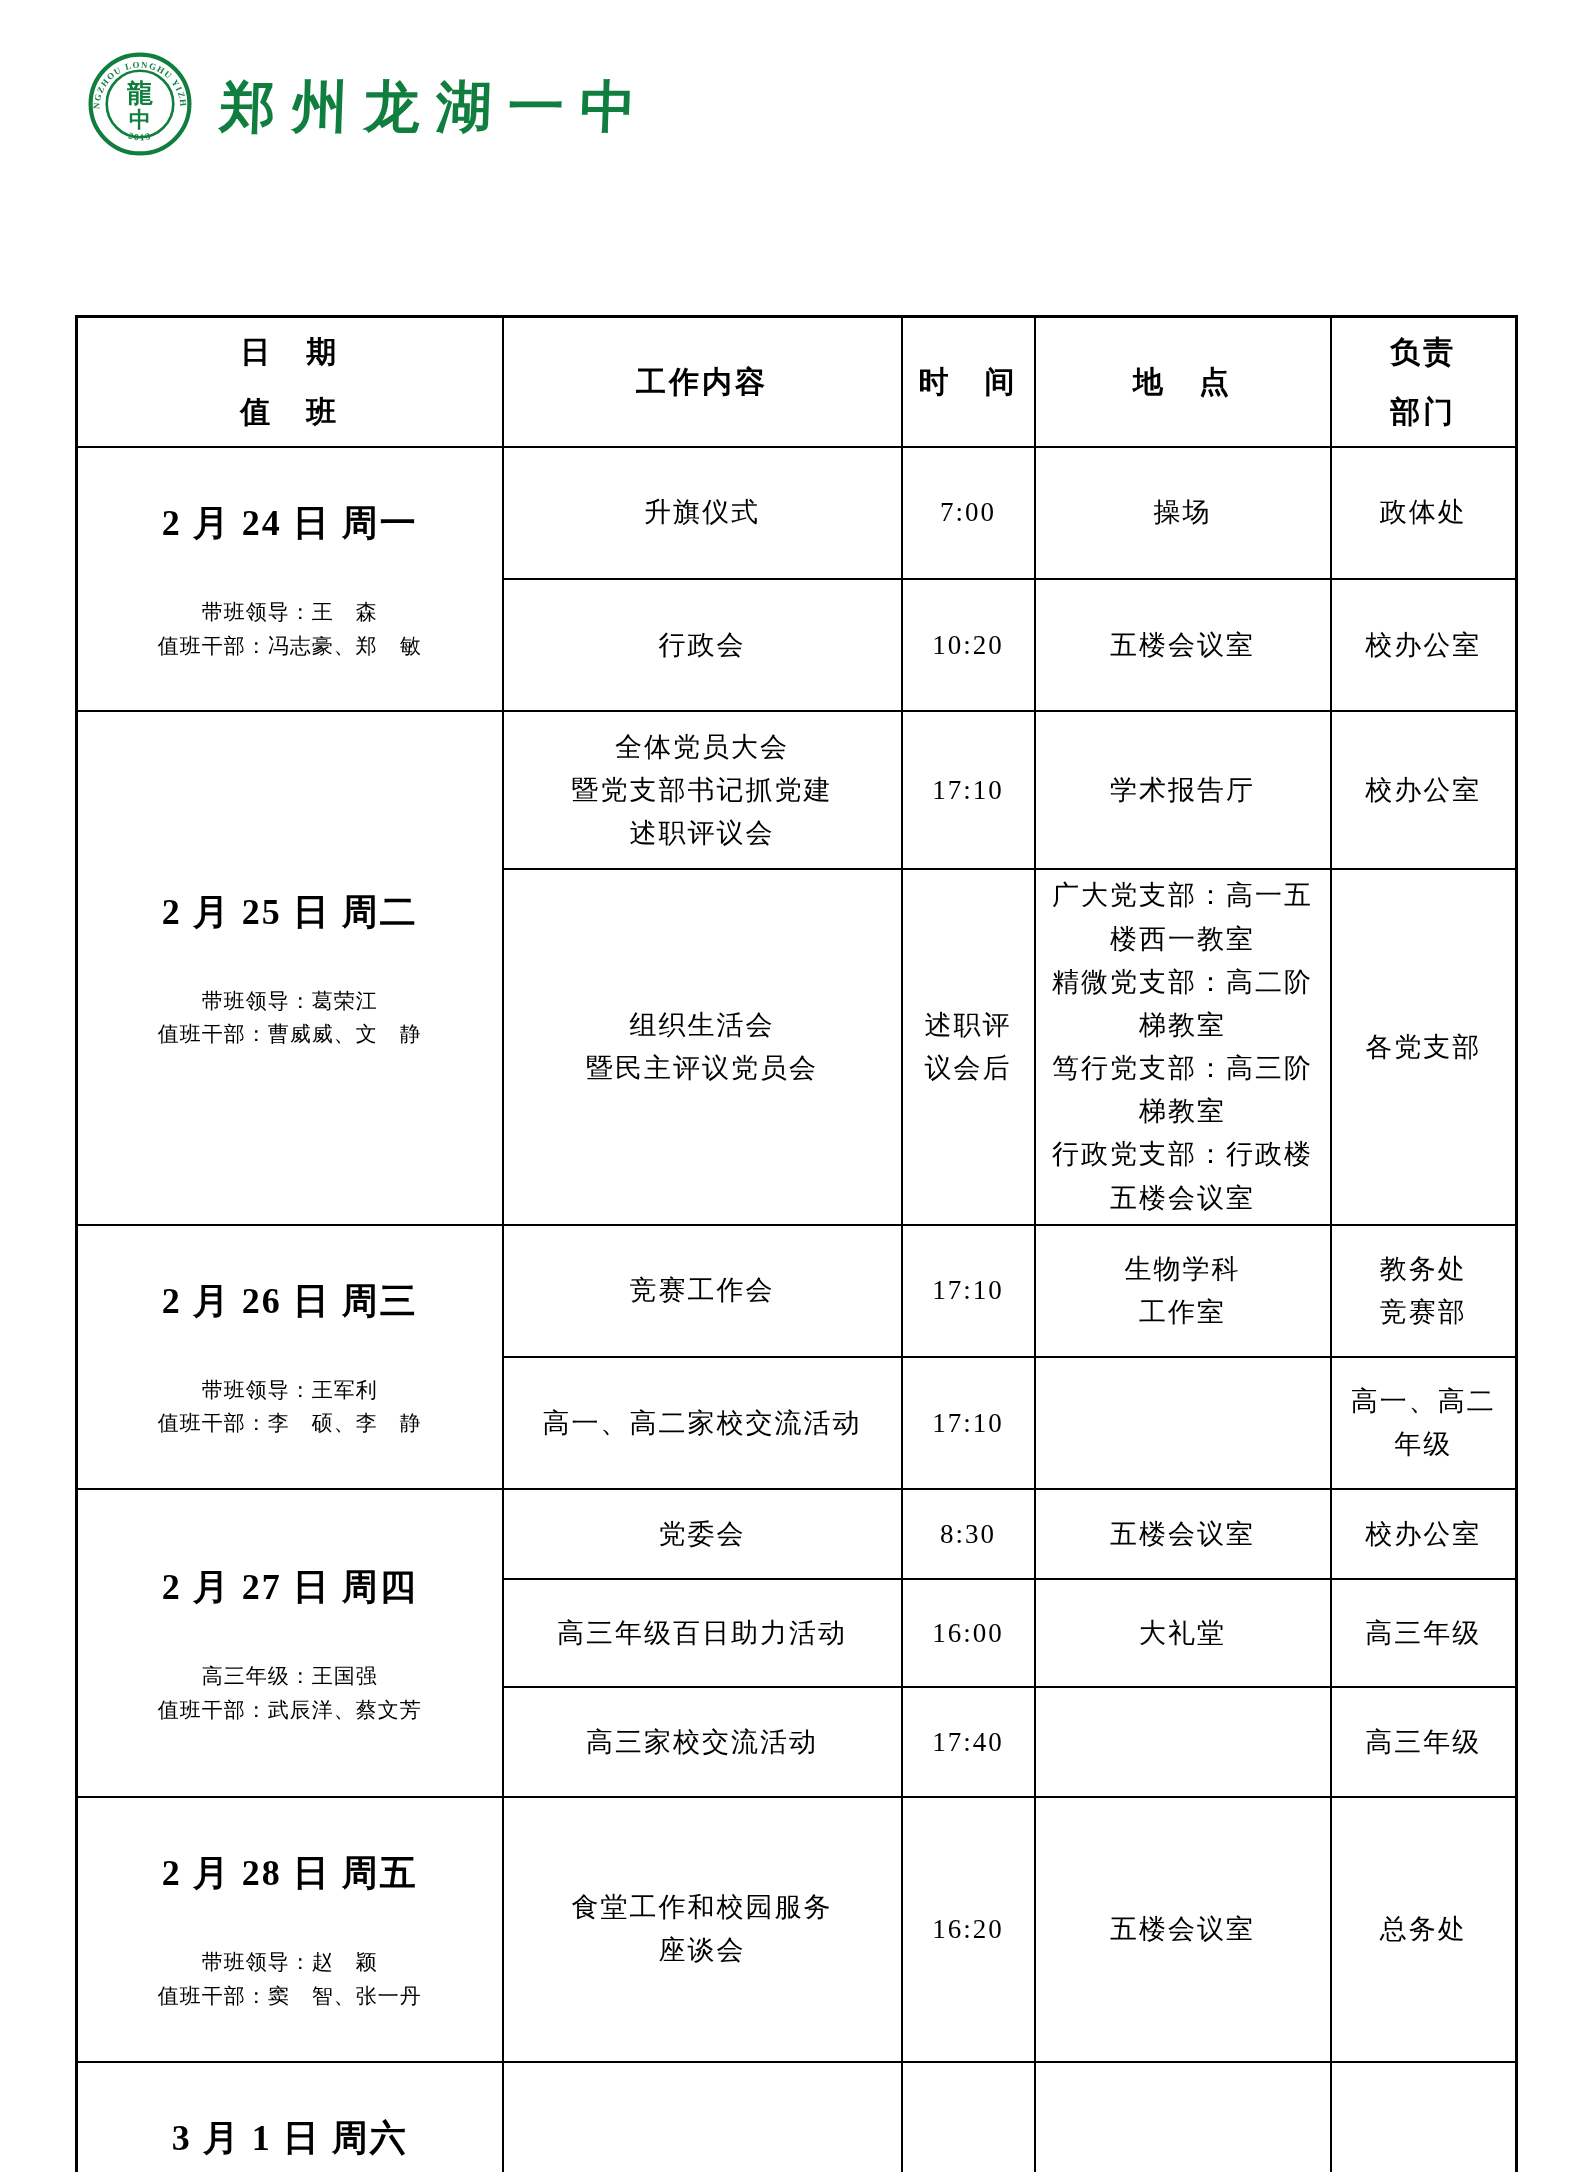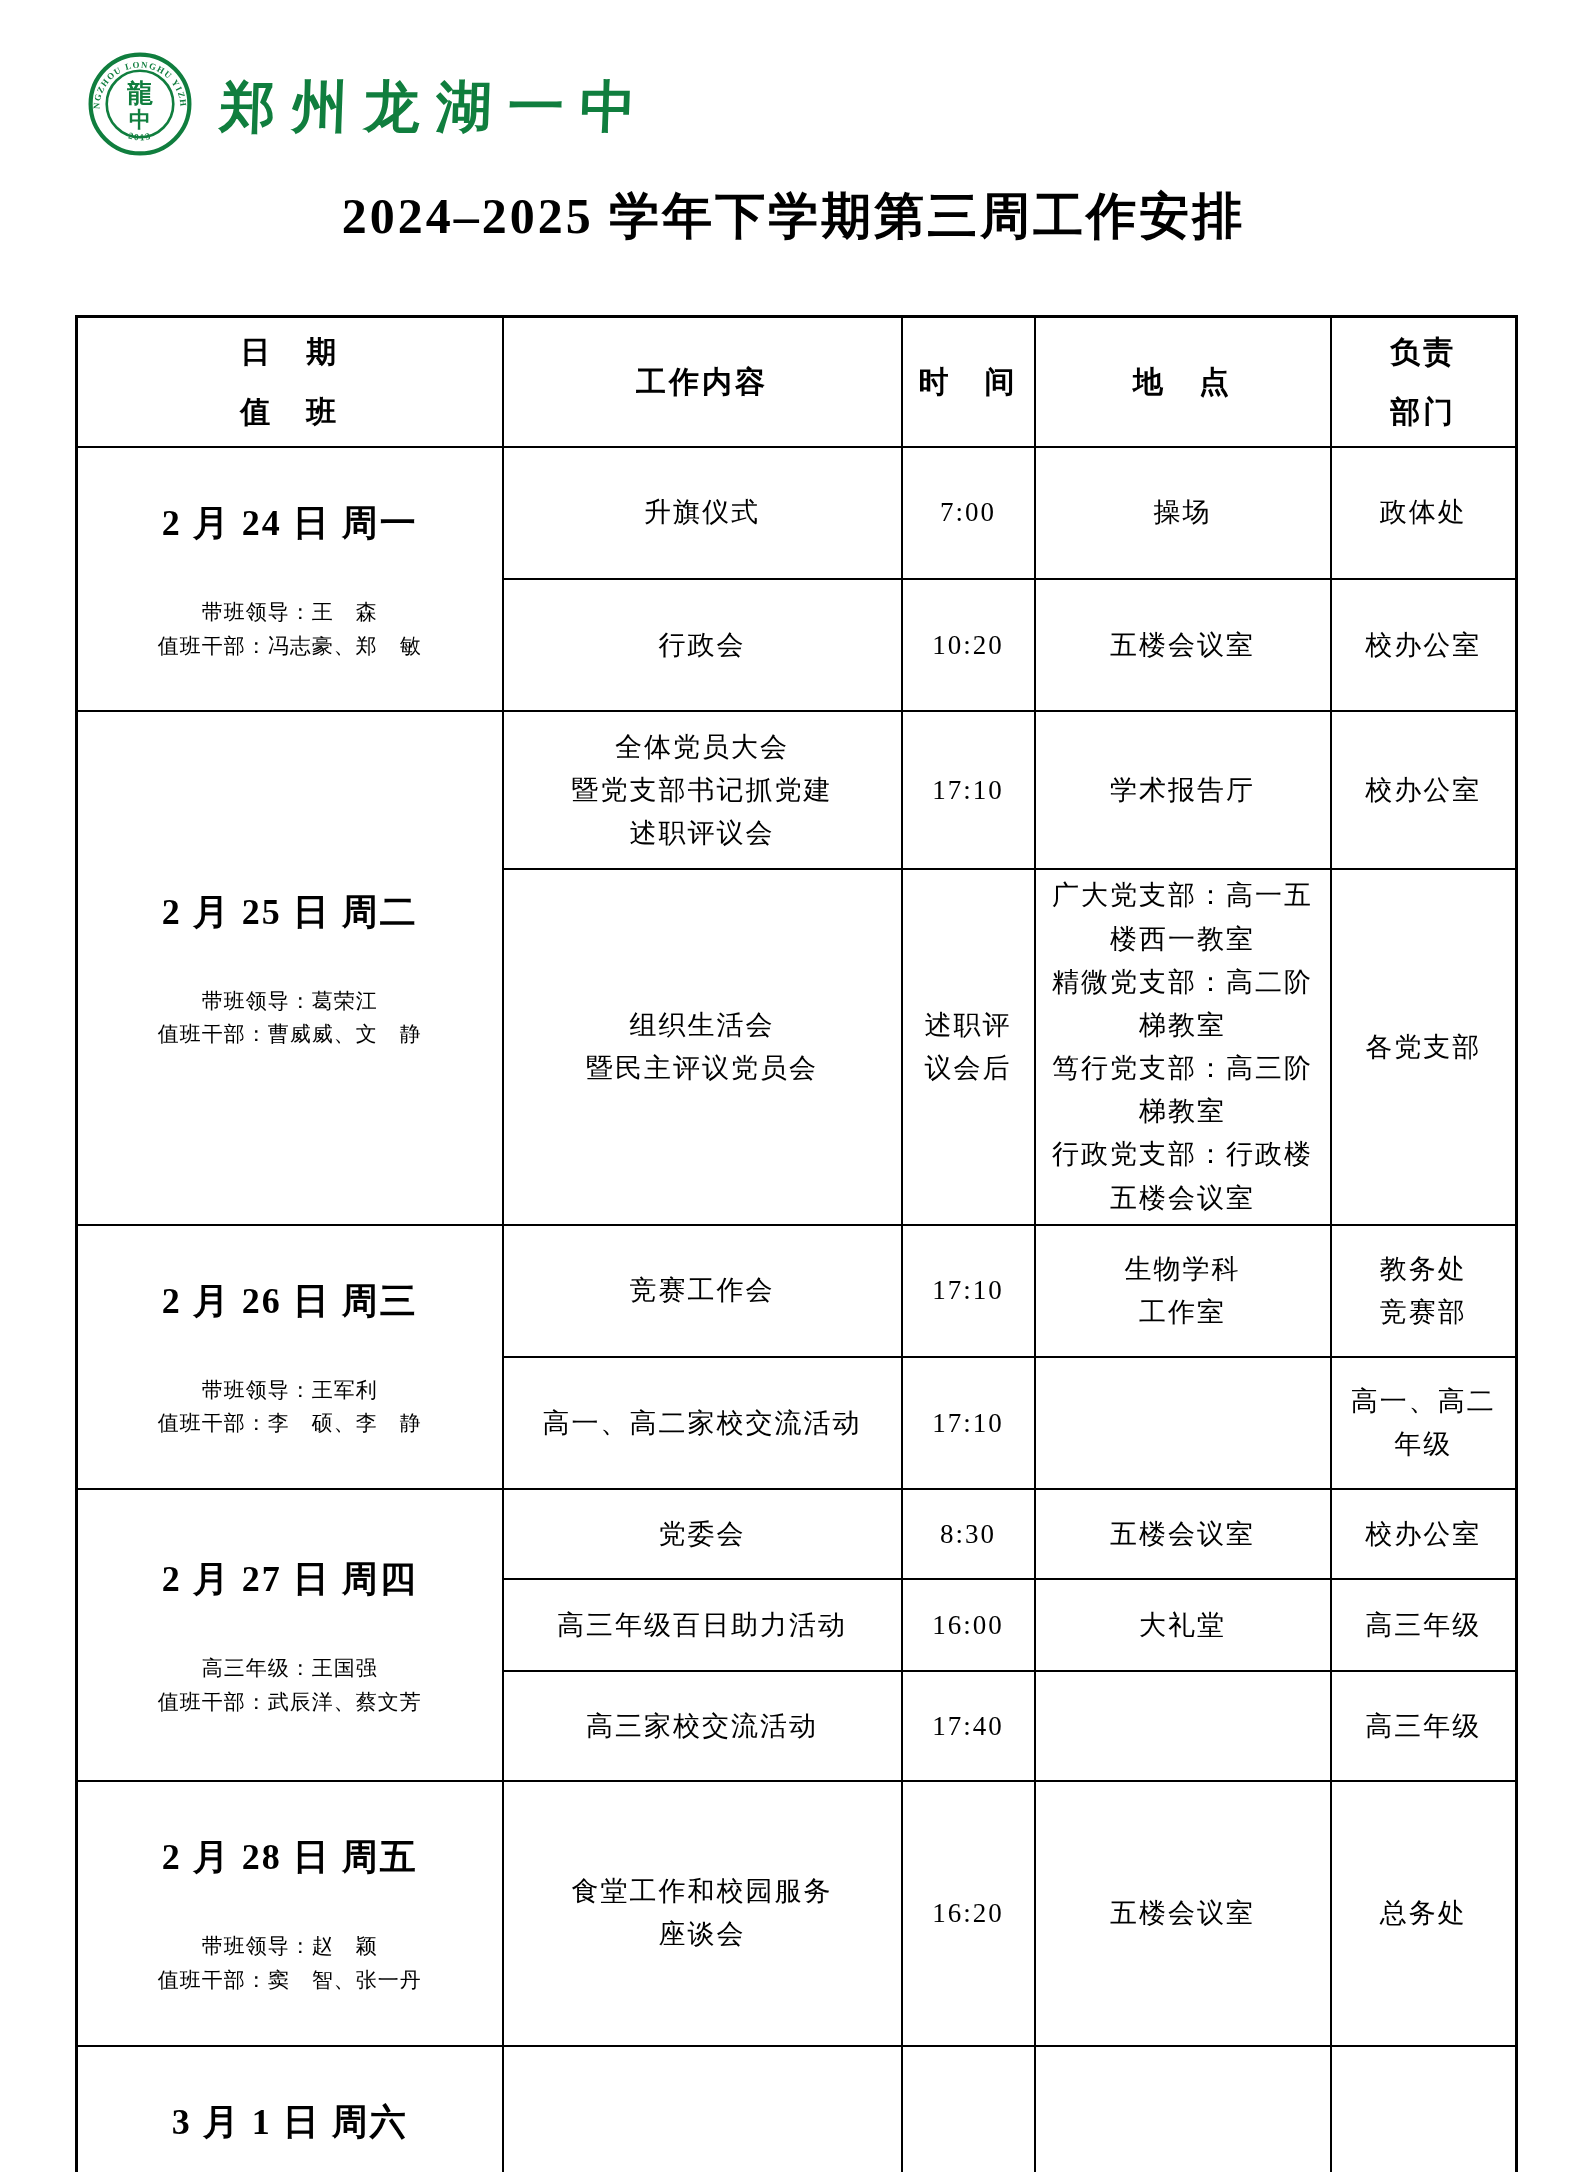--- a/index.html
+++ b/index.html
@@ -107,21 +107,20 @@
       </text>
       <text font-size="9" font-weight="bold" fill="#107e3e" letter-spacing="1.5" font-family="Liberation Serif, DejaVu Serif, serif">
         <textPath href="#arcBottom" startOffset="50%" text-anchor="middle">·2013·</textPath>
       </text>
       <text x="50" y="48" text-anchor="middle" font-size="25" font-weight="bold" fill="#107e3e">龍</text>
       <text x="50" y="72" text-anchor="middle" font-size="21" font-weight="bold" fill="#107e3e">中</text>
     </svg>
     <div class="school-name">郑州龙湖一中</div>
   </div>
 
-  <div class="title">2024–2025 学年下学期第三周工作安排</div>
 
   <table class="schedule">
     <colgroup>
       <col style="width:426px">
         <col style="width:399px">
         <col style="width:133px">
         <col style="width:296px">
         <col style="width:186px">
     </colgroup>
     <thead>
@@ -209,21 +208,21 @@
         <td class="dcell" rowspan="3">
           <div class="dtitle">2 月 27 日 周四</div>
           <div class="dinfo">高三年级：王国强
 值班干部：武辰洋、蔡文芳</div>
         </td>
         <td>党委会</td>
         <td class="time">8:30</td>
         <td>五楼会议室</td>
         <td>校办公室</td>
       </tr>
-      <tr style="height:92px">
+      <tr style="height:108px">
         <td>高三年级百日助力活动</td>
         <td class="time">16:00</td>
         <td>大礼堂</td>
         <td>高三年级</td>
       </tr>
       <tr style="height:110px">
         <td>高三家校交流活动</td>
         <td class="time">17:40</td>
         <td></td>
         <td>高三年级</td>

